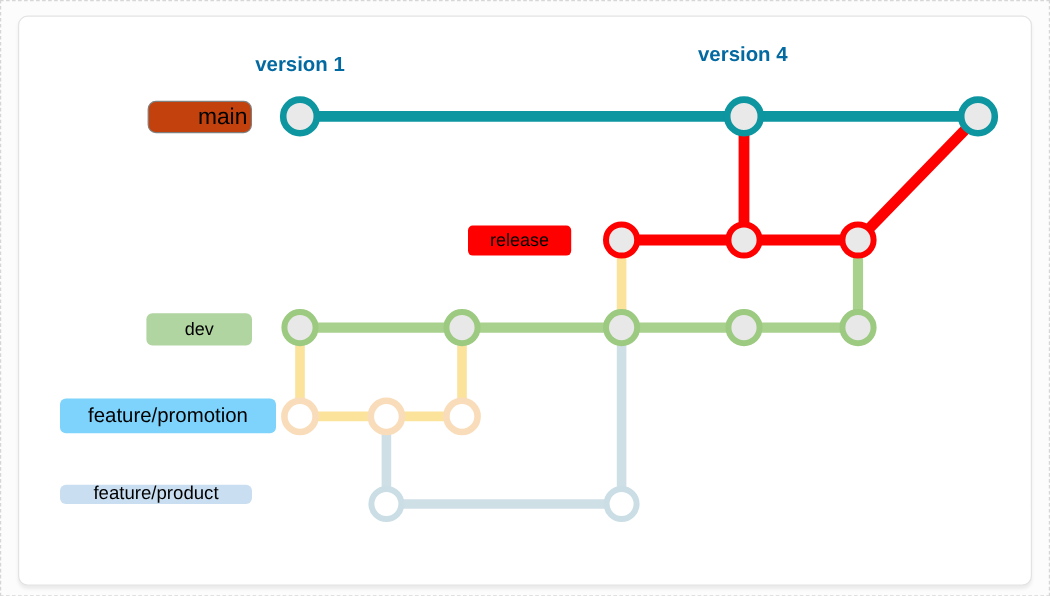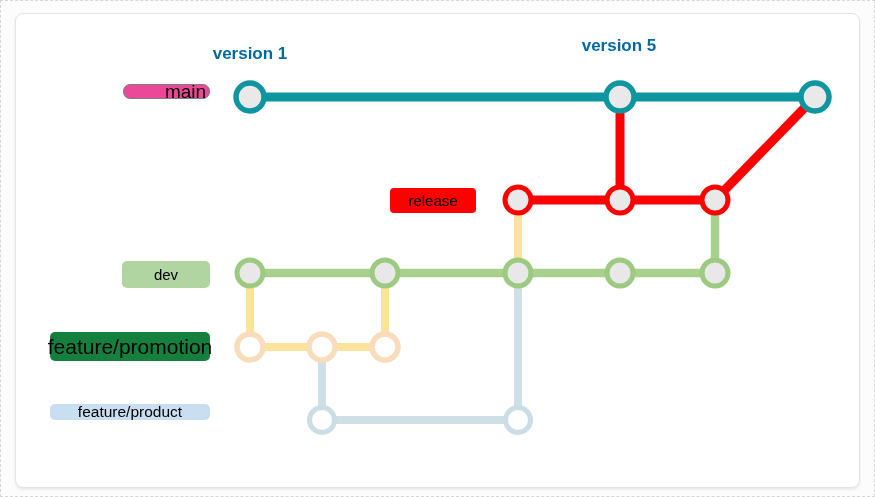--- a/index.html
+++ b/index.html
@@ -5,25 +5,25 @@
   html,body{margin:0;padding:0;}
   body{font-family:"Liberation Sans", sans-serif; background:#fcfcfc;}
   .screen{position:relative; width:875px; height:497px; background:#fcfcfc; overflow:hidden;}
   .crop-marks{position:absolute; inset:0; border:1px dashed #d6d6d6; pointer-events:none;}
   .panel{position:absolute; left:15px; top:13px; width:843px; height:473px; background:#ffffff;
          border:1px solid #e3e3e3; border-radius:8px; box-shadow:0 2px 3px rgba(0,0,0,0.07);}
   svg.rails{position:absolute; left:0; top:0; width:875px; height:497px;}
   .label{position:absolute; display:flex; align-items:center; justify-content:center;
          color:#000; white-space:nowrap; box-sizing:border-box;}
   .version-label{position:absolute; transform:translateX(-50%); font-weight:bold; font-size:17px; color:#0369a1;}
-  .badge-main{left:123px; top:84px; width:87px; height:15px; background:#ec4899;
+  .badge-main{left:123px; top:84px; width:87px; height:27px; background:#c2410c;
               border:1.5px solid #7f7f7f; border-radius:7px; font-size:19px;padding-left:38px;}
   .badge-release{left:390px; top:188px; width:86px; height:25px; background:#fe0000; border-radius:4px; font-size:15px;}
   .badge-dev{left:122px; top:261px; width:88px; height:27px; background:#b1d5a0; border-radius:5px; font-size:15px;}
-  .badge-promotion{left:50px; top:332px; width:160px; height:29px; background:#15803d; border-radius:5px; font-size:21px;}
+  .badge-promotion{left:50px; top:332px; width:180px; height:29px; background:#7dd3fc; border-radius:5px; font-size:17px;}
   .badge-product{left:50px; top:404px; width:160px; height:16px; background:#c9def0; border-radius:5px; font-size:15.5px;}
 </style>
 </head>
 <body>
 
 <div class="screen">
   <div class="panel"></div>
 
   <svg class="rails" id="rails" viewBox="0 0 875 497">
       <line x1="322" y1="347" x2="322" y2="420" stroke="#cfdfe6" stroke-width="8"></line>
@@ -51,21 +51,21 @@
       <circle cx="620" cy="273" r="13" fill="#e8e8e8" stroke="#9cca81" stroke-width="5"></circle>
       <circle cx="715" cy="273" r="13" fill="#e8e8e8" stroke="#9cca81" stroke-width="5"></circle>
       <circle cx="250" cy="347" r="13" fill="#ffffff" stroke="#f9ddbb" stroke-width="5.5"></circle>
       <circle cx="322" cy="347" r="13" fill="#ffffff" stroke="#f9ddbb" stroke-width="5.5"></circle>
       <circle cx="385" cy="347" r="13" fill="#ffffff" stroke="#f9ddbb" stroke-width="5.5"></circle>
       <circle cx="322" cy="420" r="12.5" fill="#ffffff" stroke="#cbdee5" stroke-width="5"></circle>
       <circle cx="518" cy="420" r="12.5" fill="#ffffff" stroke="#cbdee5" stroke-width="5"></circle>
     </svg>
 
   <div class="version-label" style="left:250px; top:44px;">version 1</div>
-  <div class="version-label" style="left:619px; top:36px;">version 5</div>
+  <div class="version-label" style="left:619px; top:36px;">version 4</div>
 
   <div class="label badge-main">main</div>
   <div class="label badge-release">release</div>
   <div class="label badge-dev">dev</div>
   <div class="label badge-promotion">feature/promotion</div>
   <div class="label badge-product">feature/product</div>
 
   <div class="crop-marks"></div>
 </div>
 

